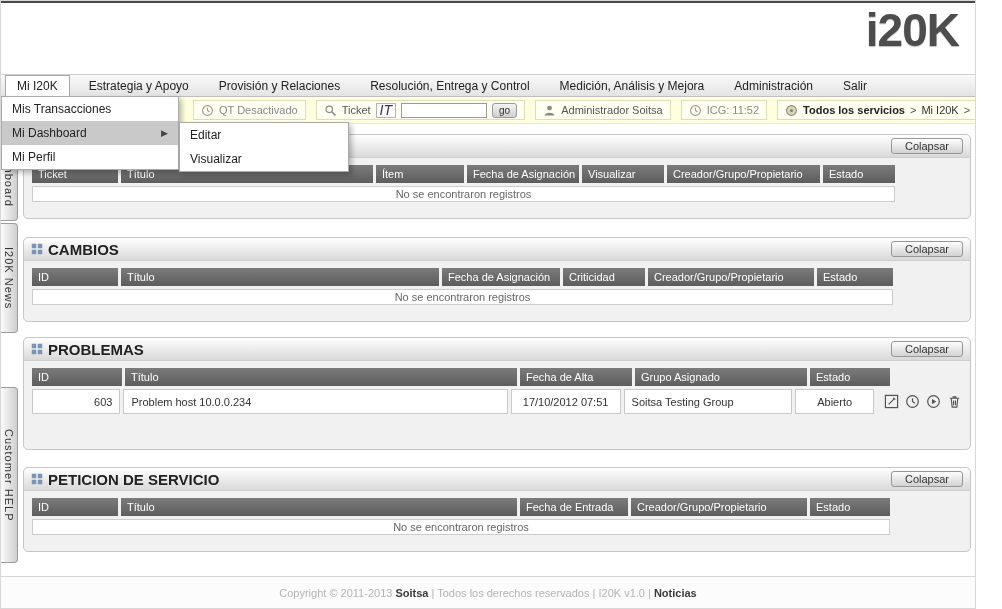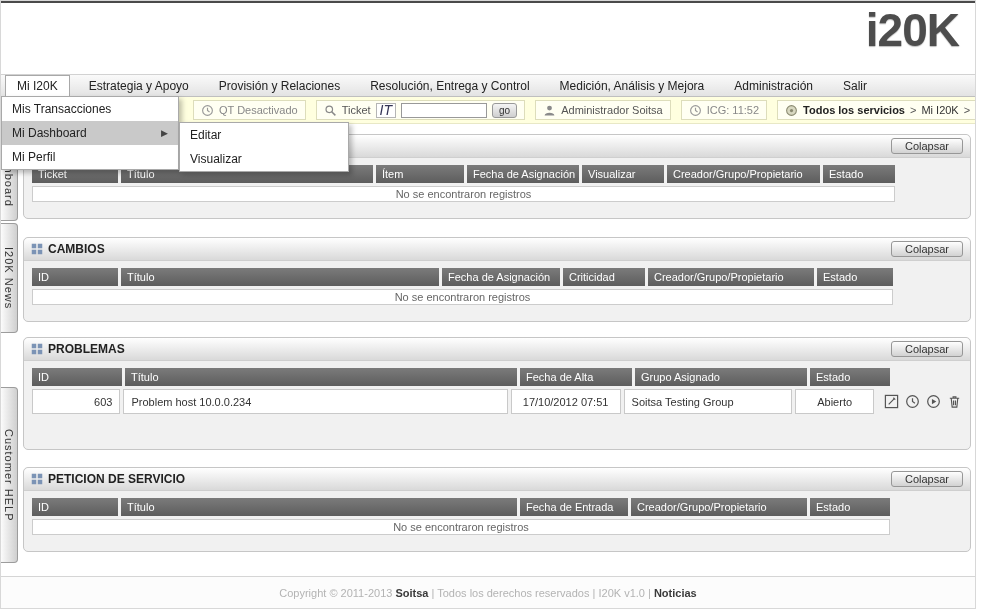--- a/index.html
+++ b/index.html
@@ -35,21 +35,21 @@
   .st-2 { top:222px; height:110px; }
   .st-3 { top:386px; height:176px; }
 
   
   .section { position:absolute; left:22px; width:948px; background:#f1f1f1; border:1px solid #c6c6c6; border-radius:5px; }
   .sec-0 { top:133px; height:85px; }
   .sec-1 { top:236px; height:85px; }
   .sec-2 { top:336px; height:113px; }
   .sec-3 { top:466px; height:85px; }
   .section-header { height:23px; display:flex; align-items:center; gap:5px; padding:0 7px; background:linear-gradient(#ffffff,#d9d9d9); border-bottom:1px solid #cfcfcf; border-radius:5px 5px 0 0; }
-  .section-title { font-size:12px; font-weight:bold; color:#222; }
+  .section-title { font-size:15px; font-weight:bold; color:#222; }
   .collapse-btn { margin-left:auto; font-size:11px; color:#333; padding:1px 13px; border:1px solid #979797; border-radius:3px; background:linear-gradient(#fefefe,#d2d2d2); cursor:pointer; }
   .section-body { padding:7px 8px; }
 
   .grid-header { display:flex; gap:3px; }
   .gh-cell { background:linear-gradient(#7b7b7b,#5d5d5d); color:#fff; font-size:11px; padding:3px 6px; white-space:nowrap; overflow:hidden; cursor:pointer; }
   .grid-empty { margin-top:3px; border:1px solid #ccc; background:#fff; text-align:center; font-size:11px; color:#666; padding:1px 0; }
   .g0 { width:863px; } .g1 { width:861px; } .g2 { width:858px; } .g3 { width:858px; }
 
   .s0c0{width:86px}.s0c1{width:252px}.s0c2{width:88px}.s0c3{width:112px}.s0c4{width:82px}.s0c5{width:153px}.s0c6{width:72px}
   .s1c0{width:86px}.s1c1{width:318px}.s1c2{width:118px}.s1c3{width:82px}.s1c4{width:166px}.s1c5{width:76px}

